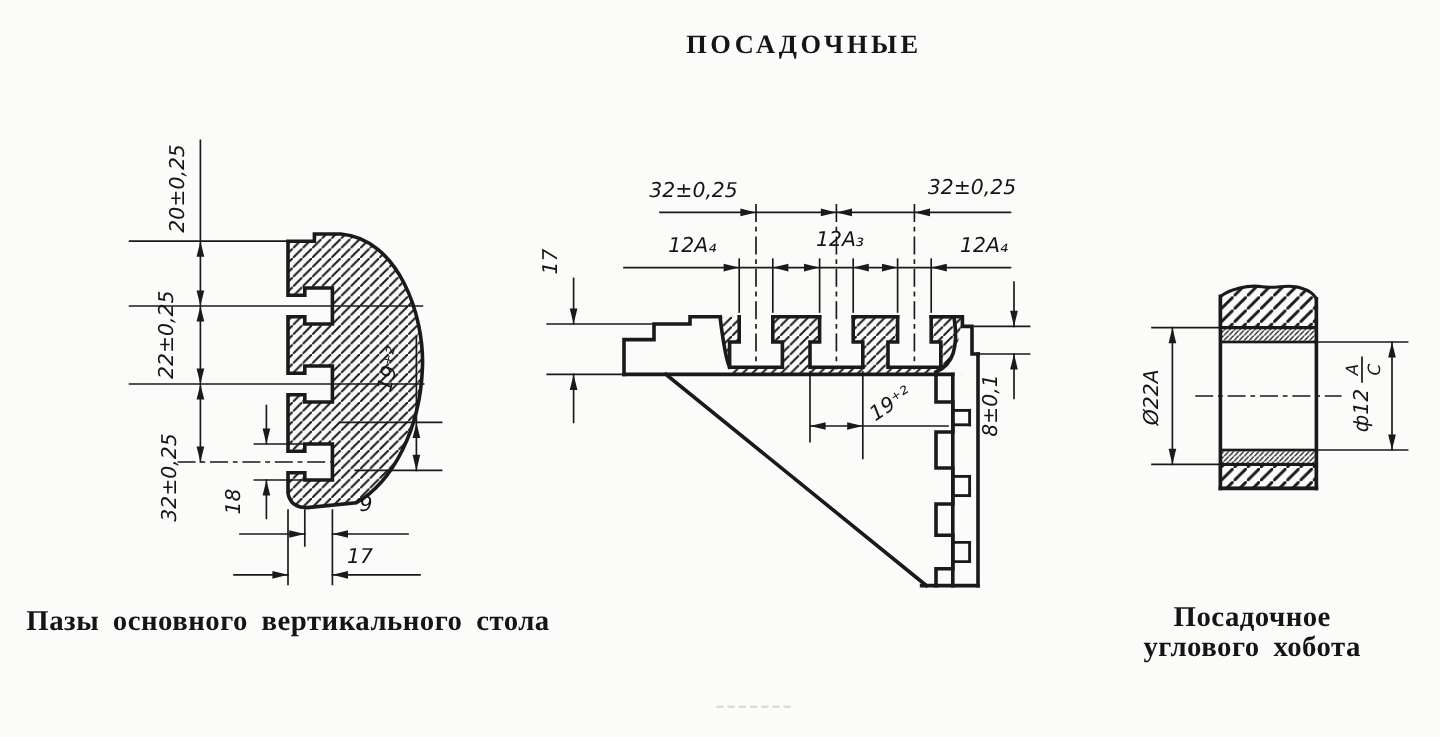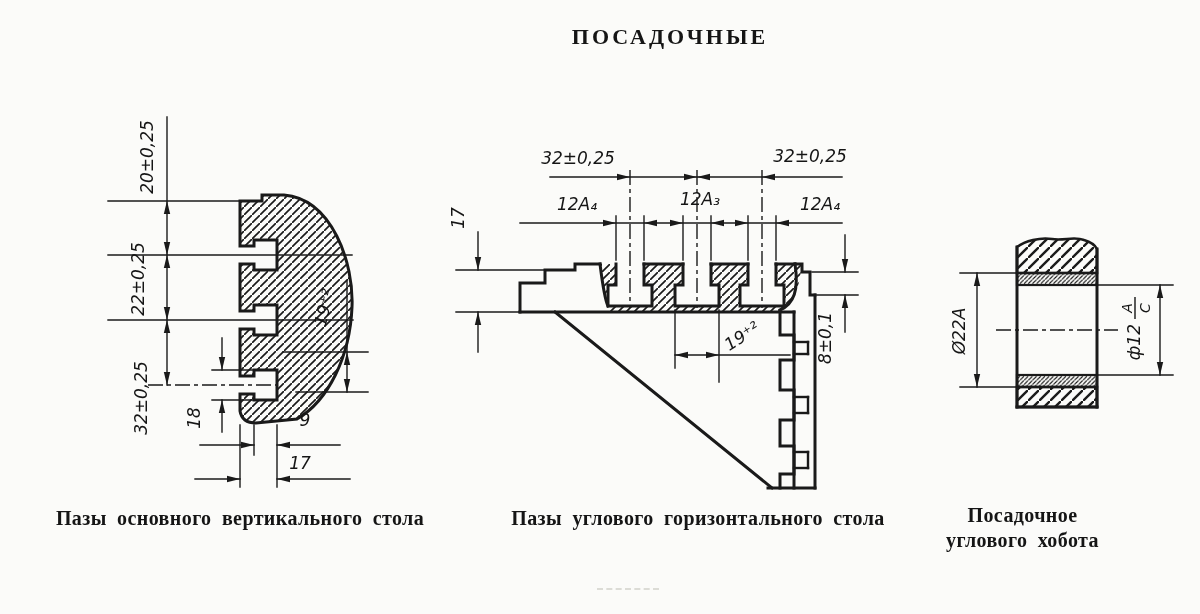--- a/index.html
+++ b/index.html
@@ -1,25 +1,25 @@
 <!DOCTYPE html>
 <html><head>
 <meta charset="utf-8">
 <style>
   html,body{margin:0;padding:0;}
   body{width:1200px;height:614px;background:#fbfbf9;font-family:"DejaVu Sans",sans-serif;}
   .page{position:relative;width:1200px;height:614px;overflow:hidden;background:#fbfbf9;color:#1a1a1a;}
   .title-block{position:absolute;left:330px;top:22px;width:680px;text-align:center;
     font-family:"Liberation Serif",serif;font-weight:bold;font-size:22px;line-height:29px;
     letter-spacing:3px;word-spacing:8px;color:#151515;}
-  .caption{position:absolute;font-family:"Liberation Serif",serif;font-weight:bold;font-size:20px;
+  .caption{position:absolute;font-family:"Liberation Serif",serif;font-weight:bold;font-size:24px;
     color:#151515;text-align:center;letter-spacing:0.4px;word-spacing:5px;line-height:25px;}
   .cap1{left:20px;top:506px;width:440px;}
   .cap2{left:478px;top:506px;width:440px;}
-  .cap3{left:900px;top:503px;width:245px;text-align:center;}
+  .cap3{left:921px;top:503px;width:245px;text-align:center;}
   svg{position:absolute;overflow:visible;}
   .fig1{left:100px;top:95px;}
   .fig2{left:450px;top:120px;}
   .fig3{left:940px;top:225px;}
   .bold{stroke:#1a1a1a;stroke-width:3;fill:none;stroke-linecap:square;stroke-linejoin:miter;}
   .med{stroke:#1a1a1a;stroke-width:2.4;fill:none;stroke-linecap:square;}
   .thin{stroke:#1a1a1a;stroke-width:1.4;fill:none;stroke-linecap:square;}
   .cline{stroke:#1a1a1a;stroke-width:1.4;fill:none;stroke-dasharray:15 4 4 4;}
   .arr{fill:#1a1a1a;stroke:none;}
   .dimtxt{font-family:"DejaVu Sans",sans-serif;font-style:italic;font-size:17px;fill:#151515;}
@@ -271,20 +271,19 @@
     <text class="dimtxt" text-anchor="middle" transform="translate(25,106) rotate(-90)">Ø22A</text>
     <g transform="translate(200,107) rotate(-90)">
       <text class="dimtxt" text-anchor="end" x="8" y="0">ф12</text>
       <line x1="13" y1="-5" x2="35" y2="-5" stroke="#151515" stroke-width="1.4"></line>
       <text class="dimtxt-s" text-anchor="middle" x="24" y="-8">A</text>
       <text class="dimtxt-s" text-anchor="middle" x="24" y="10">C</text>
     </g>
   </svg>
 
   <div class="caption cap1">Пазы основного вертикального стола</div>
-  <div class="caption cap2">Пазы углового горизонтального стола</div>
   <div class="caption cap3">
     <div>Посадочное</div>
     <div>углового хобота</div>
   </div>
 
   <div class="artifact"></div>
 </div>
 
 </body></html>

